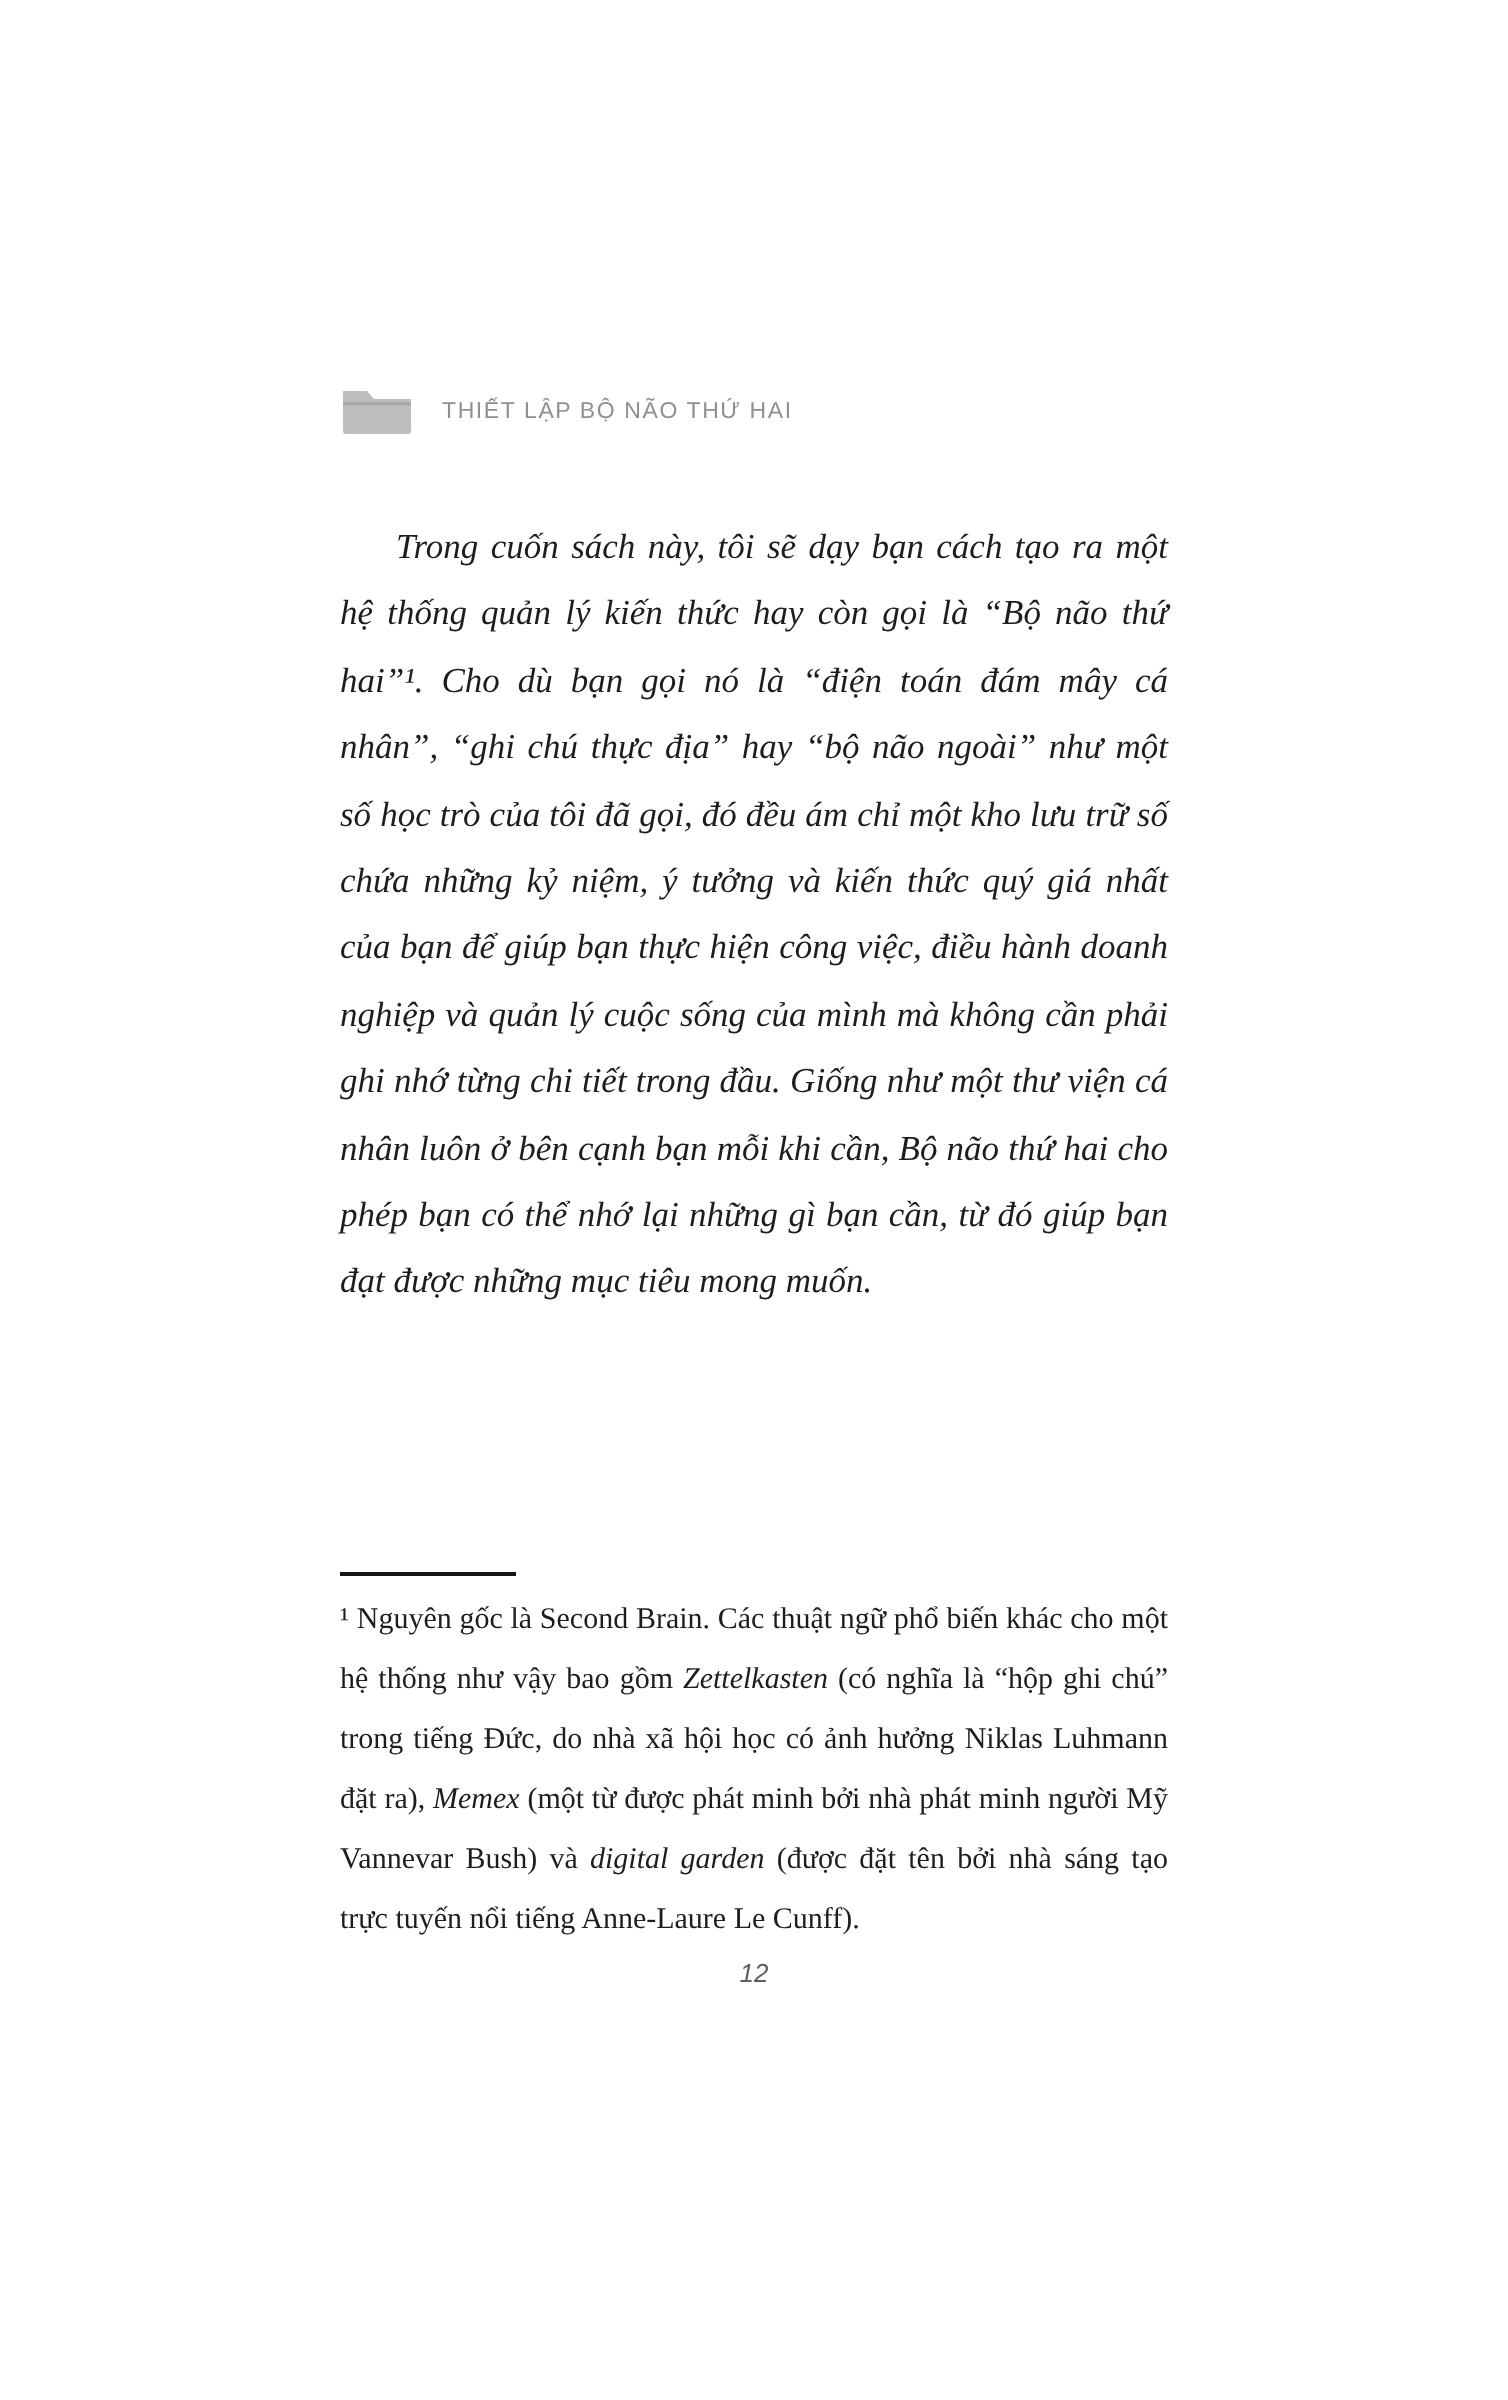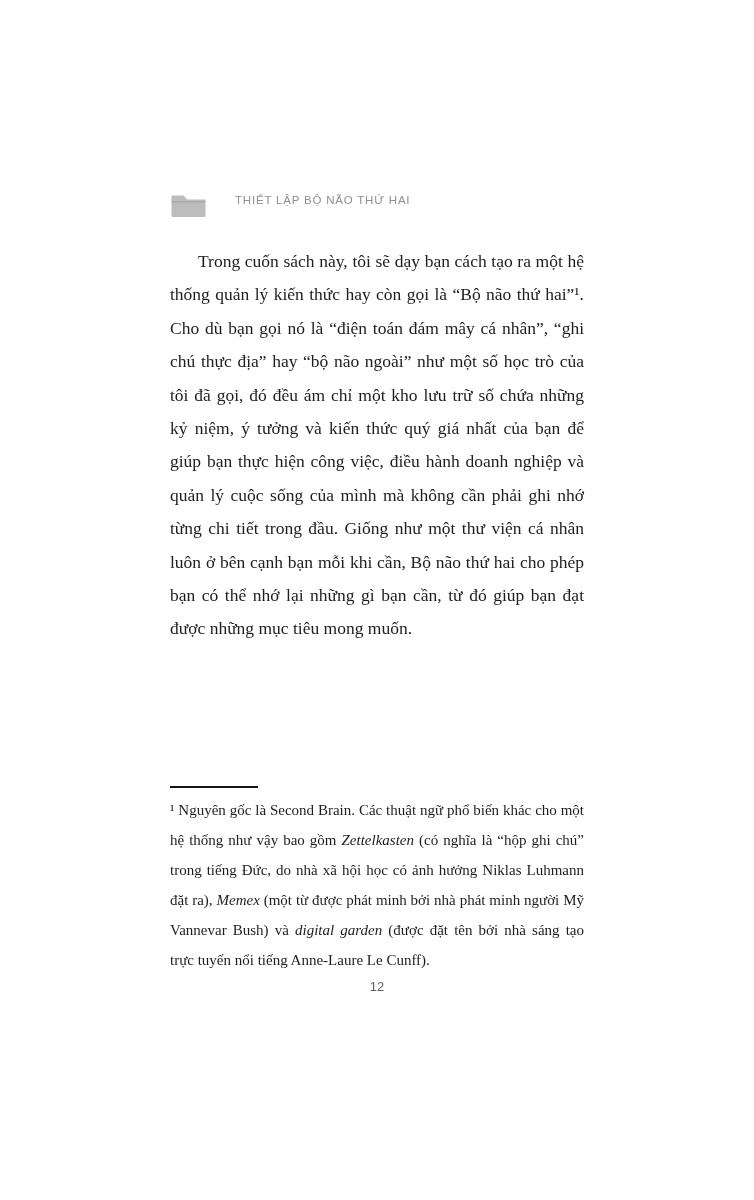--- a/index.html
+++ b/index.html
@@ -15,21 +15,22 @@
     overflow: hidden;
     font-family: "Liberation Serif", serif;
     color: #1d1d1d;
   }
   .running-header {
     position: absolute;
     top: 192px;
     left: 170px;
     width: 414px;
     display: flex;
-    gap: 28px;
+    align-items: center;
+    gap: 14px;
   }
   .folder-icon {
     display: inline-flex;
     width: 37px;
     height: 26px;
     flex: 0 0 auto;
   }
   .running-header .title {
     font-family: "Liberation Sans", sans-serif;
     font-size: 11.5px;
@@ -44,22 +45,23 @@
     left: 170px;
     width: 414px;
     font-size: 17.5px;
     line-height: 33.4px;
     text-align: justify;
   }
   .body-text p {
     margin: 0;
   }
   .body-text p.indented {
-    margin-top: 0;
+    margin-top: 12px;
     text-indent: 28px;
+    font-style: italic;
   }
   .footnote-rule {
     position: absolute;
     top: 786px;
     left: 170px;
     width: 88px;
     height: 2px;
     background: #161616;
   }
   .footnote {
@@ -77,20 +79,21 @@
   }
   .page-number {
     position: absolute;
     top: 979px;
     left: 170px;
     width: 414px;
     text-align: center;
     font-family: "Liberation Sans", sans-serif;
     font-size: 13px;
     color: #5f5f5f;
+    font-style: italic;
   }
 </style>
 </head>
 <body>
 
 <div class="sheet">
 
   <div class="running-header">
     <span class="folder-icon">
       <svg viewBox="0 0 37 26" width="37" height="26" xmlns="http://www.w3.org/2000/svg">

